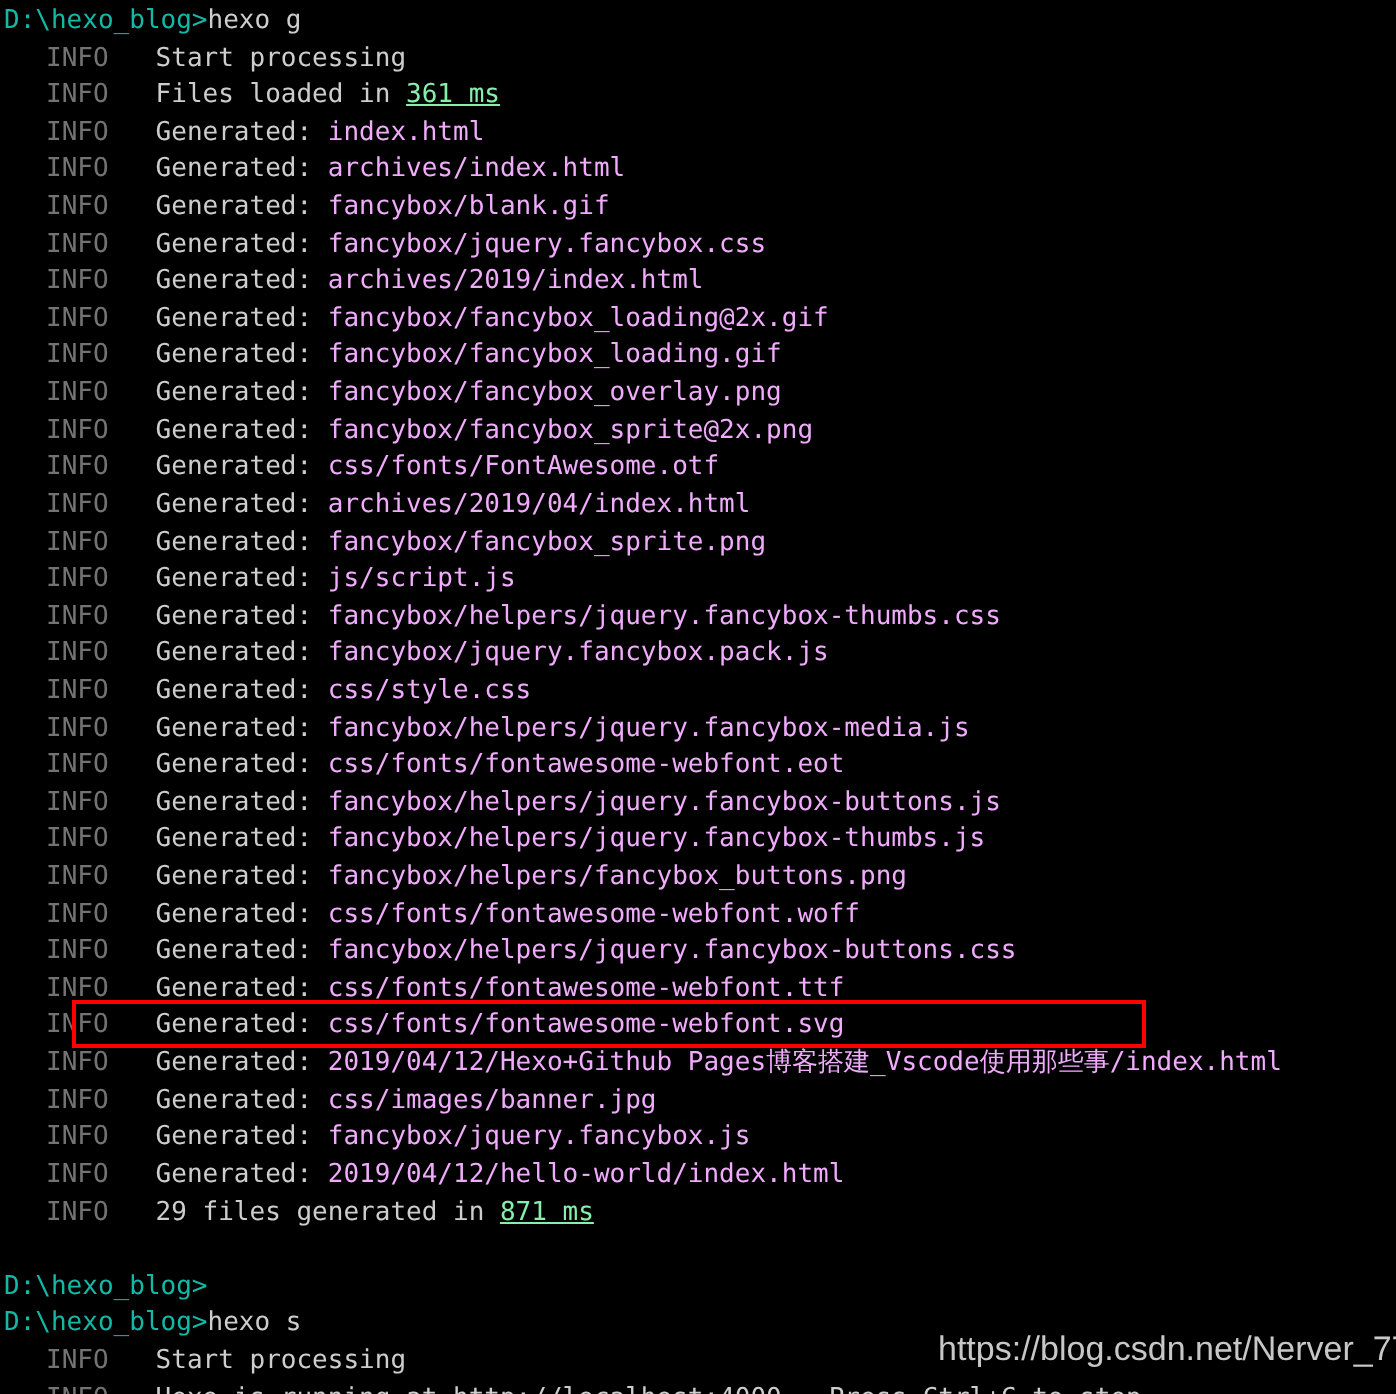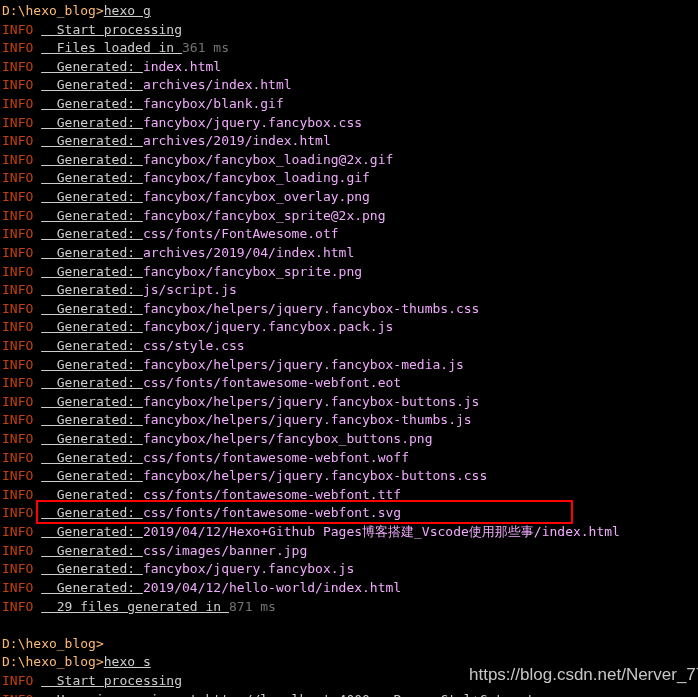--- a/index.html
+++ b/index.html
@@ -27,25 +27,25 @@
     white-space: pre;
   }
   .line {
     height: 18.62px;
     white-space: pre;
     overflow: hidden;
     padding-left: 2px;
     box-sizing: border-box;
   }
   .blank { height: 18.62px; }
-  .tok-info   { color: #c2410c; }
-  .tok-plain  { color: #cdcdcd; text-decoration: underline; }
+  .tok-info   { color: #737373; margin-left: 21px; }
+  .tok-plain  { color: #cdcdcd; }
   .tok-path   { color: #f0abfc; }
-  .tok-num    { color: #737373; }
-  .tok-prompt { color: #fdba74; }
+  .tok-num    { color: #86efac; text-decoration: underline; }
+  .tok-prompt { color: #14b8a6; }
 
   
   #highlight-box {
     position: absolute;
     border: 2px solid #ff0000;
     box-sizing: border-box;
     pointer-events: none;
   }
 
   

